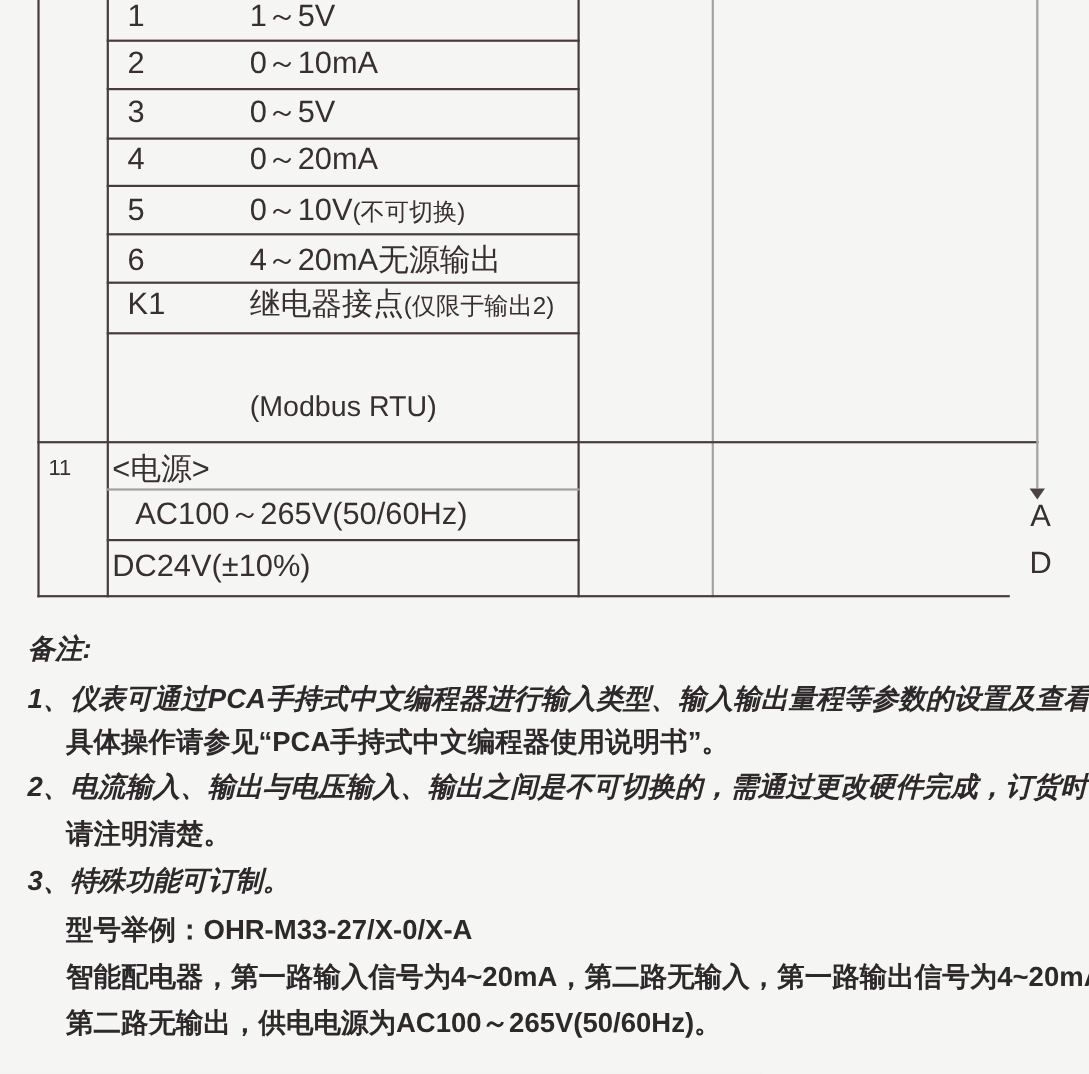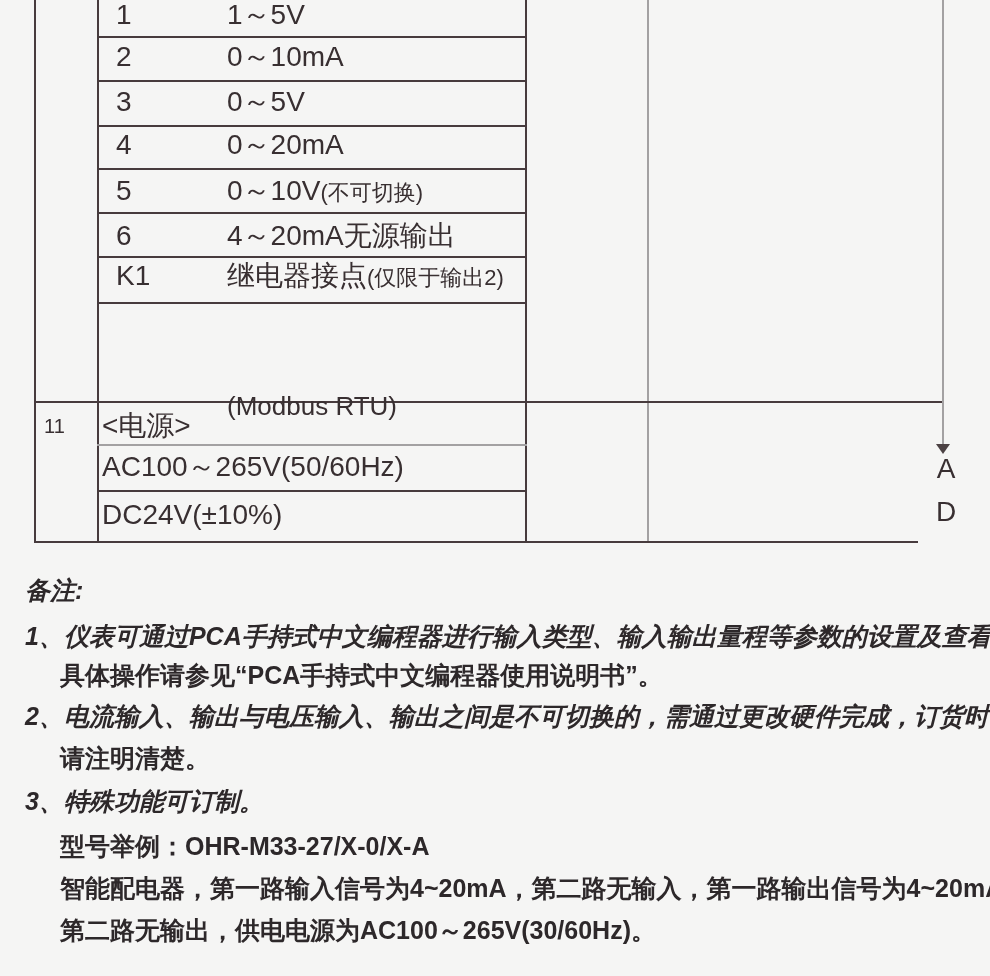--- a/index.html
+++ b/index.html
@@ -19,21 +19,21 @@
   .hline { position: absolute; height: 2px; background: #473b3d; }
   .gray  { background: #a3a1a2; }
   .trow {
     position: absolute; left: 97px; width: 600px; height: 34px;
     line-height: 34px; font-size: 28px; font-weight: 500;
     white-space: nowrap; color: #382f31;
   }
   .code { position: absolute; left: 19px; }
   .desc { position: absolute; left: 130px; }
   .small { font-size: 22px; }
-  .modbus { position: absolute; left: 130px; font-size: 26px; margin-top: 37px; }
+  .modbus { position: absolute; left: 130px; font-size: 26px; }
   .powtext { position: absolute; left: 5px; }
   .row-index {
     position: absolute; left: 44px; top: 409px; height: 34px;
     line-height: 34px; font-size: 20px; font-weight: 500; color: #382f31;
   }
   .leader-label {
     position: absolute; left: 933px; width: 26px; text-align: center;
     height: 34px; line-height: 34px; font-size: 28px; font-weight: 500;
     color: #382f31;
   }
@@ -103,35 +103,35 @@
     <span class="desc"><span>继电器接点</span><span class="small">(仅限于输出2)</span></span>
   </div>
   <div class="trow" style="top:352px;">
     <span class="modbus">(Modbus RTU)</span>
   </div>
 
   <div class="row-index">11</div>
   <div class="trow" style="top:409px;">
     <span class="powtext">&lt;电源&gt;</span>
   </div>
-  <div class="trow" style="top:450px;">
+  <div class="trow" style="top:450px;margin-left:21px;">
     <span class="powtext">AC100～265V(50/60Hz)</span>
   </div>
   <div class="trow" style="top:498px;">
     <span class="powtext">DC24V(±10%)</span>
   </div>
 
   <div class="leader-label" style="top:452px;">A</div>
   <div class="leader-label" style="top:495px;">D</div>
 
   <div>
     <div class="note-line nl-0" style="top:573px;">备注:</div>
     <div class="note-line nl-0" style="top:619px;">1、仪表可通过PCA手持式中文编程器进行输入类型、输入输出量程等参数的设置及查看，</div>
     <div class="note-line nl-1" style="top:658px;">具体操作请参见“PCA手持式中文编程器使用说明书”。</div>
     <div class="note-line nl-0" style="top:699px;">2、电流输入、输出与电压输入、输出之间是不可切换的，需通过更改硬件完成，订货时</div>
     <div class="note-line nl-1" style="top:741px;">请注明清楚。</div>
     <div class="note-line nl-0" style="top:784px;">3、特殊功能可订制。</div>
     <div class="note-line nl-1" style="top:829px;">型号举例：OHR-M33-27/X-0/X-A</div>
     <div class="note-line nl-1" style="top:871px;">智能配电器，第一路输入信号为4~20mA，第二路无输入，第一路输出信号为4~20mA，</div>
-    <div class="note-line nl-1" style="top:913px;">第二路无输出，供电电源为AC100～265V(30/60Hz)。</div>
+    <div class="note-line nl-1" style="top:913px;">第二路无输出，供电电源为AC100～265V(50/60Hz)。</div>
   </div>
 
 </div>
 
 </body></html>

